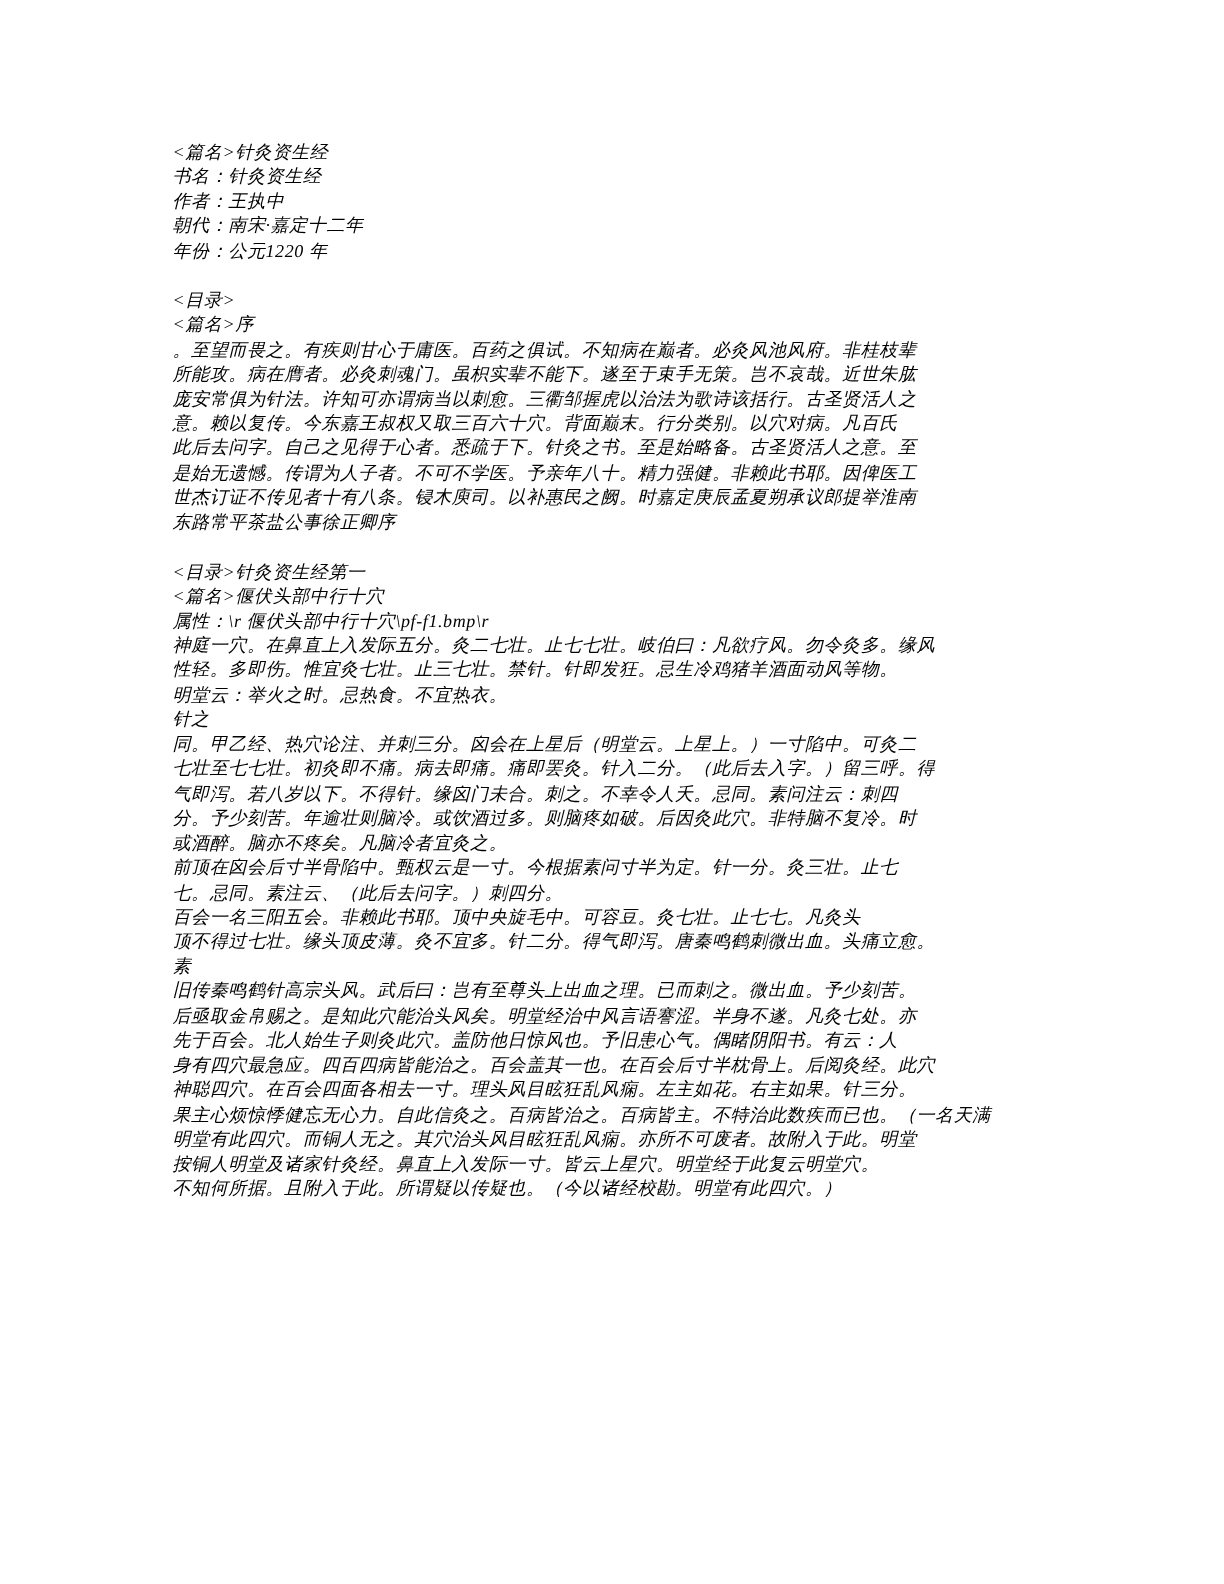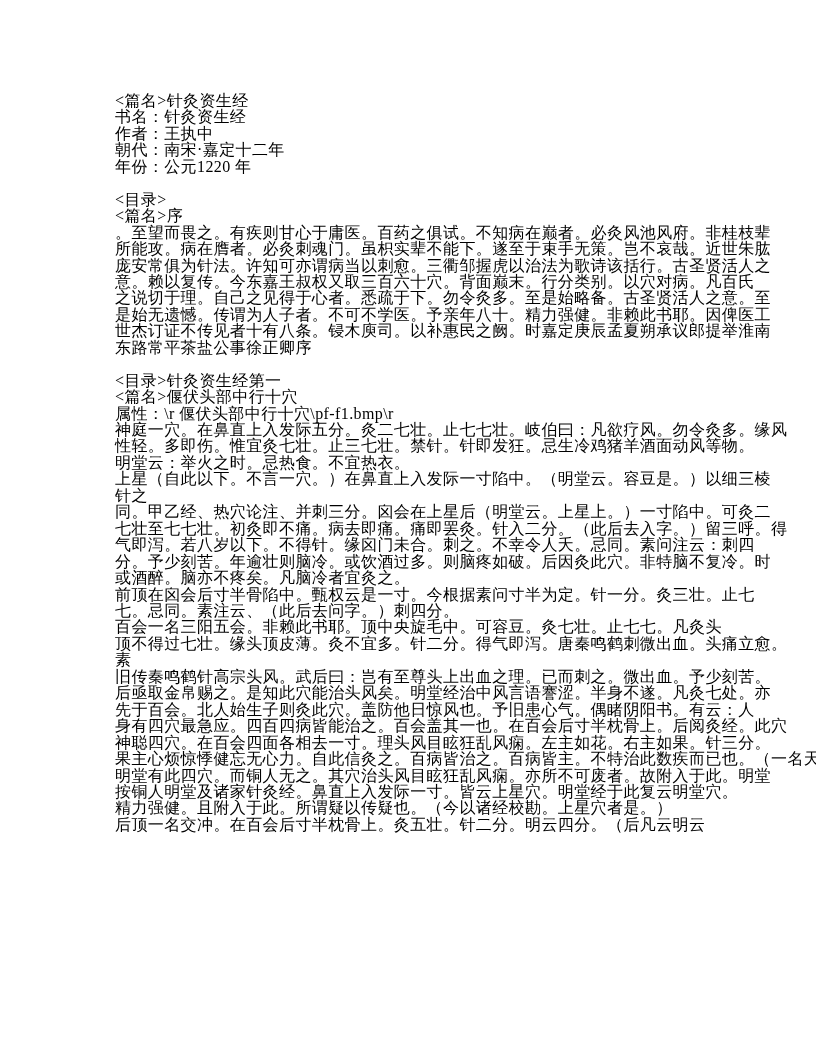--- a/index.html
+++ b/index.html
@@ -15,71 +15,70 @@
     color: #000000;
     overflow: hidden;
   }
   #page {
     position: absolute;
     top: 93px;
     left: 115px;
     width: 600px;
   }
   .line {
-    font-size: 16px;
+    font-size: 12px;
     line-height: 16.45px;
     min-height: 16.45px;
     letter-spacing: 0.4px;
     white-space: pre;
+    font-style: italic;
   }
 </style>
 </head>
 <body>
 
 <div id="page">
   <div id="lines">
       <div class="line">&lt;篇名&gt;针灸资生经</div>
       <div class="line">书名：针灸资生经</div>
       <div class="line">作者：王执中</div>
       <div class="line">朝代：南宋·嘉定十二年</div>
       <div class="line">年份：公元1220 年</div>
       <div class="line"></div>
       <div class="line">&lt;目录&gt;</div>
       <div class="line">&lt;篇名&gt;序</div>
       <div class="line">。至望而畏之。有疾则甘心于庸医。百药之俱试。不知病在巅者。必灸风池风府。非桂枝辈</div>
       <div class="line">所能攻。病在膺者。必灸刺魂门。虽枳实辈不能下。遂至于束手无策。岂不哀哉。近世朱肱</div>
       <div class="line">庞安常俱为针法。许知可亦谓病当以刺愈。三衢邹握虎以治法为歌诗该括行。古圣贤活人之</div>
       <div class="line">意。赖以复传。今东嘉王叔权又取三百六十穴。背面巅末。行分类别。以穴对病。凡百氏</div>
-      <div class="line">之说切于理。自己之见得于心者。悉疏于下。勿令灸多。至是始略备。古圣贤活人之意。至</div>
+      <div class="line">此后去问字。自己之见得于心者。悉疏于下。针灸之书。至是始略备。古圣贤活人之意。至</div>
       <div class="line">是始无遗憾。传谓为人子者。不可不学医。予亲年八十。精力强健。非赖此书耶。因俾医工</div>
       <div class="line">世杰订证不传见者十有八条。锓木庾司。以补惠民之阙。时嘉定庚辰孟夏朔承议郎提举淮南</div>
       <div class="line">东路常平茶盐公事徐正卿序</div>
       <div class="line"></div>
       <div class="line">&lt;目录&gt;针灸资生经第一</div>
       <div class="line">&lt;篇名&gt;偃伏头部中行十穴</div>
       <div class="line">属性：\r 偃伏头部中行十穴\pf-f1.bmp\r</div>
       <div class="line">神庭一穴。在鼻直上入发际五分。灸二七壮。止七七壮。岐伯曰：凡欲疗风。勿令灸多。缘风</div>
       <div class="line">性轻。多即伤。惟宜灸七壮。止三七壮。禁针。针即发狂。忌生冷鸡猪羊酒面动风等物。</div>
       <div class="line">明堂云：举火之时。忌热食。不宜热衣。</div>
-      <div class="line">上星（自此以下。不言一穴。）在鼻直上入发际一寸陷中。（明堂云。容豆是。）以细三棱</div>
       <div class="line">针之</div>
       <div class="line">同。甲乙经、热穴论注、并刺三分。囟会在上星后（明堂云。上星上。）一寸陷中。可灸二</div>
       <div class="line">七壮至七七壮。初灸即不痛。病去即痛。痛即罢灸。针入二分。（此后去入字。）留三呼。得</div>
       <div class="line">气即泻。若八岁以下。不得针。缘囟门未合。刺之。不幸令人夭。忌同。素问注云：刺四</div>
       <div class="line">分。予少刻苦。年逾壮则脑冷。或饮酒过多。则脑疼如破。后因灸此穴。非特脑不复冷。时</div>
       <div class="line">或酒醉。脑亦不疼矣。凡脑冷者宜灸之。</div>
       <div class="line">前顶在囟会后寸半骨陷中。甄权云是一寸。今根据素问寸半为定。针一分。灸三壮。止七</div>
       <div class="line">七。忌同。素注云、（此后去问字。）刺四分。</div>
       <div class="line">百会一名三阳五会。非赖此书耶。顶中央旋毛中。可容豆。灸七壮。止七七。凡灸头</div>
       <div class="line">顶不得过七壮。缘头顶皮薄。灸不宜多。针二分。得气即泻。唐秦鸣鹤刺微出血。头痛立愈。</div>
       <div class="line">素</div>
       <div class="line">旧传秦鸣鹤针高宗头风。武后曰：岂有至尊头上出血之理。已而刺之。微出血。予少刻苦。</div>
       <div class="line">后亟取金帛赐之。是知此穴能治头风矣。明堂经治中风言语謇涩。半身不遂。凡灸七处。亦</div>
       <div class="line">先于百会。北人始生子则灸此穴。盖防他日惊风也。予旧患心气。偶睹阴阳书。有云：人</div>
       <div class="line">身有四穴最急应。四百四病皆能治之。百会盖其一也。在百会后寸半枕骨上。后阅灸经。此穴</div>
       <div class="line">神聪四穴。在百会四面各相去一寸。理头风目眩狂乱风痫。左主如花。右主如果。针三分。</div>
       <div class="line">果主心烦惊悸健忘无心力。自此信灸之。百病皆治之。百病皆主。不特治此数疾而已也。（一名天满</div>
       <div class="line">明堂有此四穴。而铜人无之。其穴治头风目眩狂乱风痫。亦所不可废者。故附入于此。明堂</div>
       <div class="line">按铜人明堂及诸家针灸经。鼻直上入发际一寸。皆云上星穴。明堂经于此复云明堂穴。</div>
-      <div class="line">精力强健。且附入于此。所谓疑以传疑也。（今以诸经校勘。上星穴者是。）</div>
-      <div class="line">后顶一名交冲。在百会后寸半枕骨上。灸五壮。针二分。明云四分。（后凡云明云</div>
+      <div class="line">不知何所据。且附入于此。所谓疑以传疑也。（今以诸经校勘。明堂有此四穴。）</div>
     </div>
 </div>
 
 </body></html>

